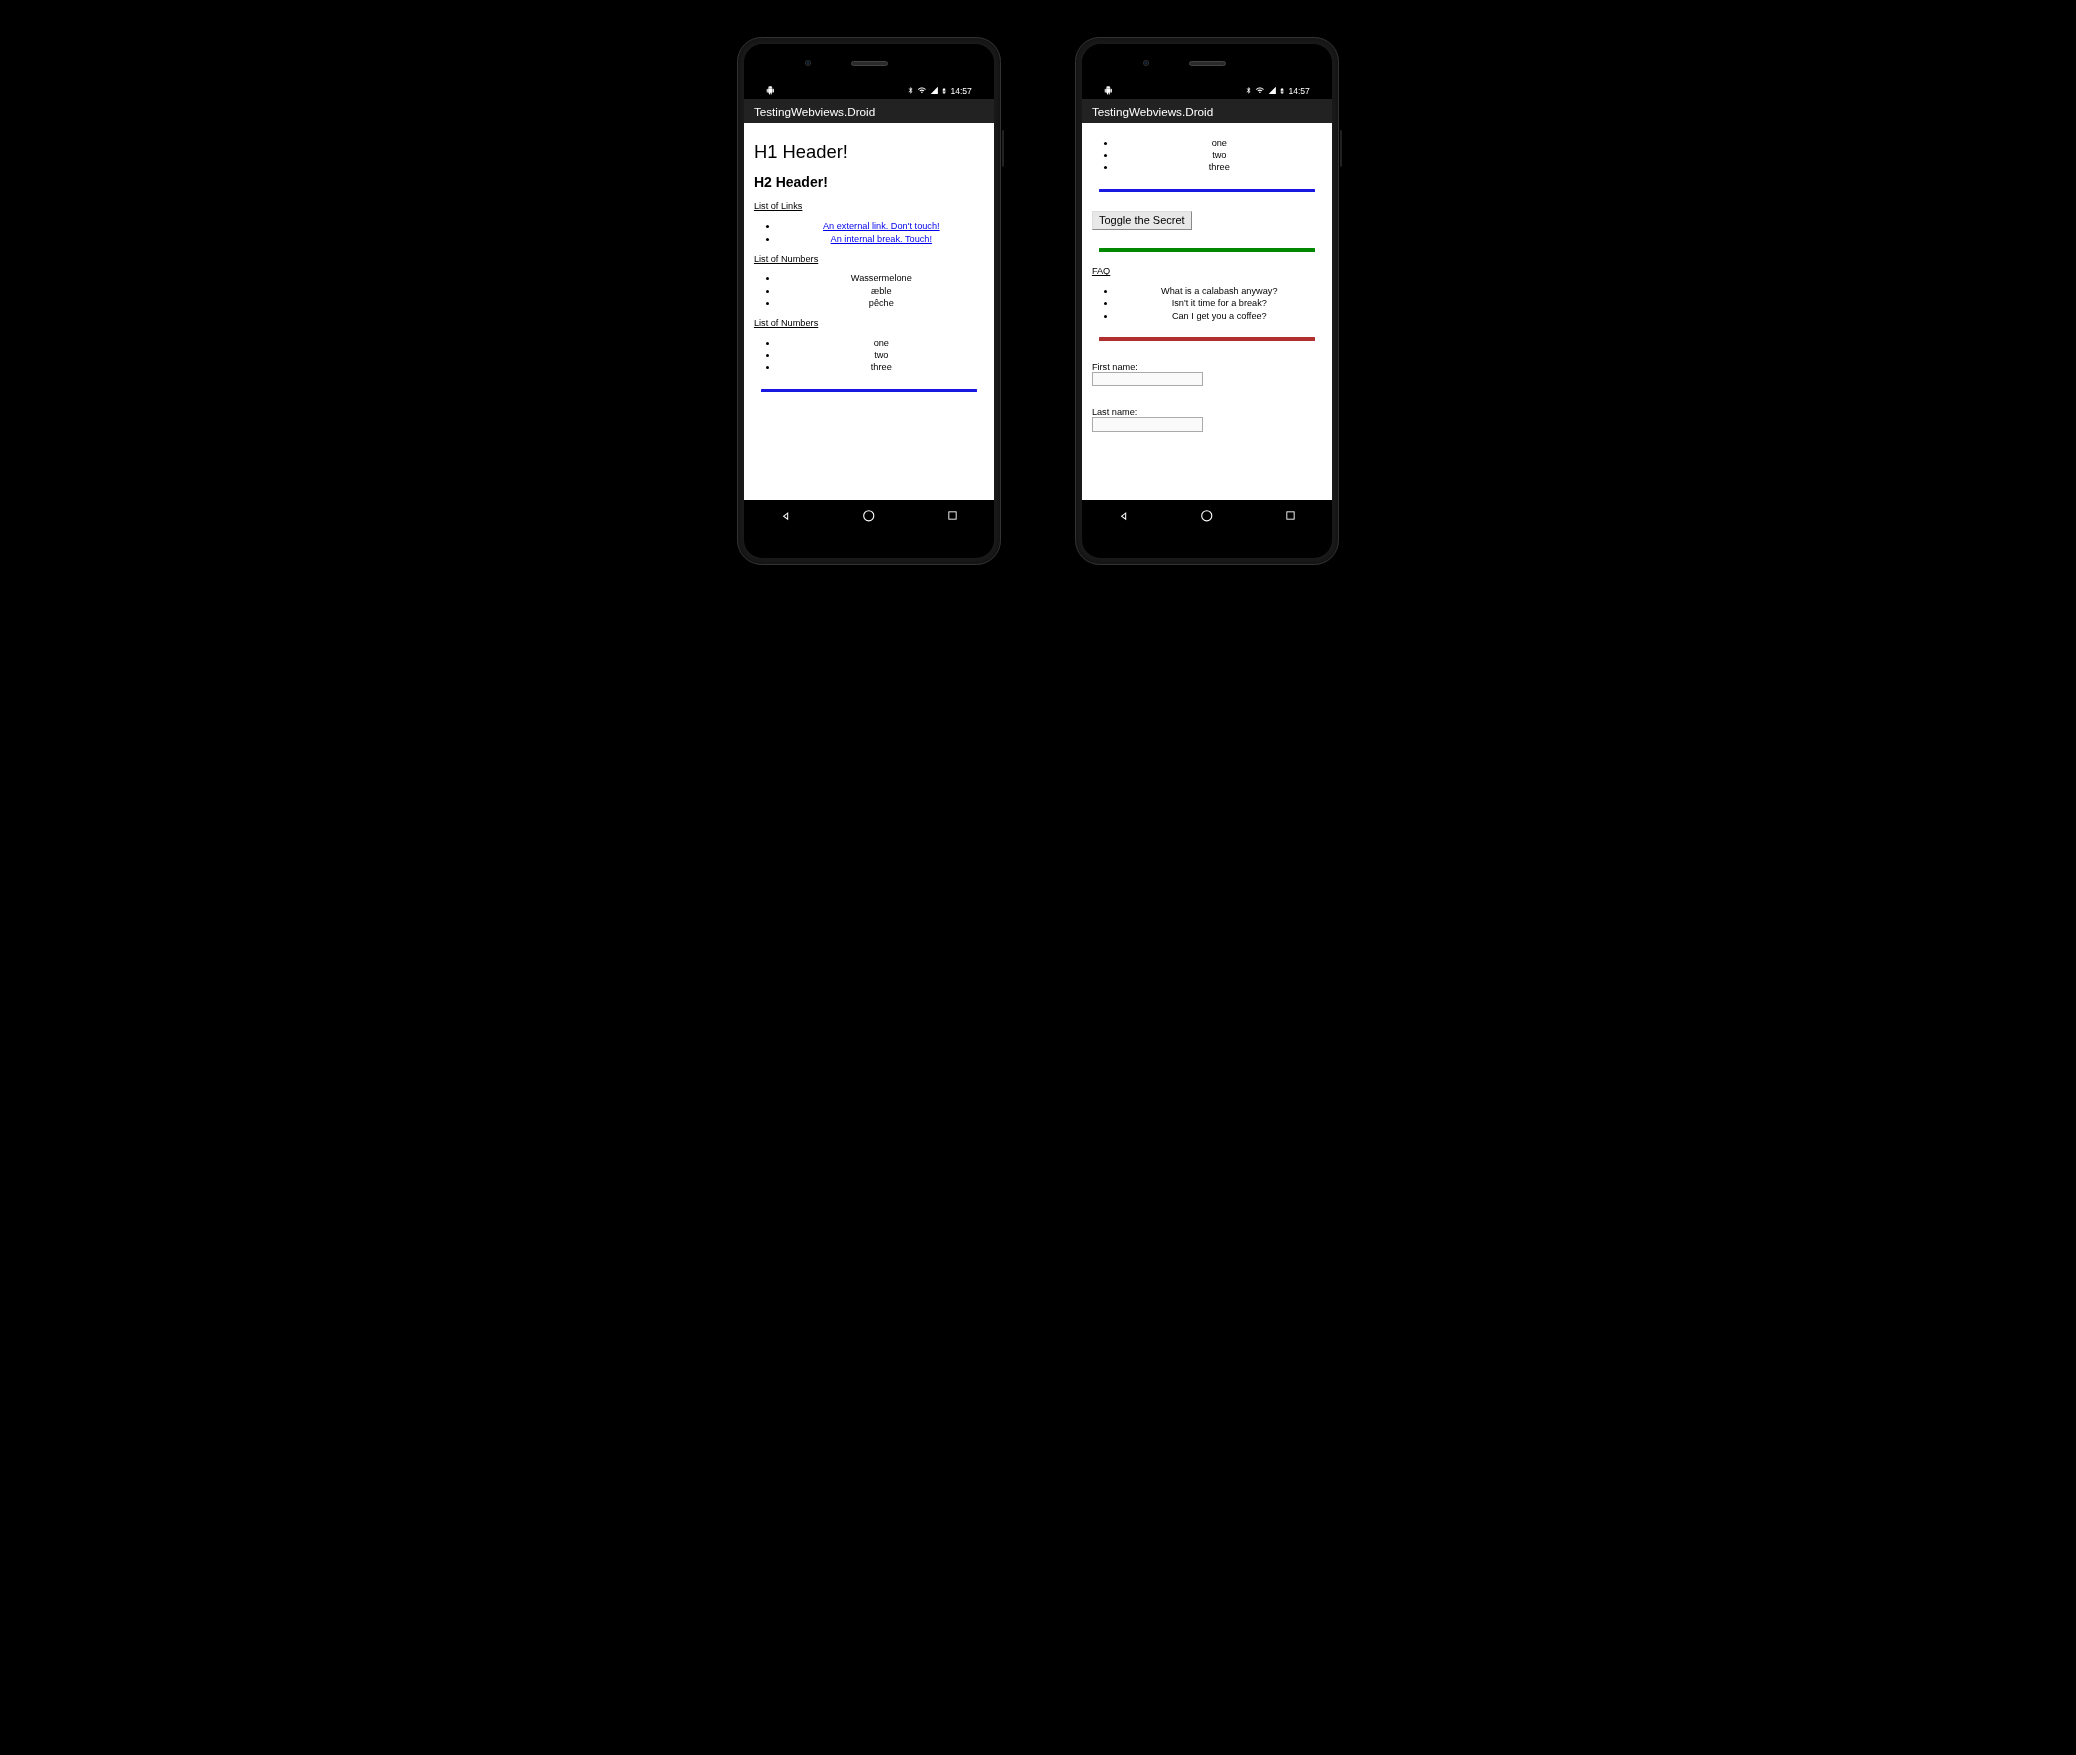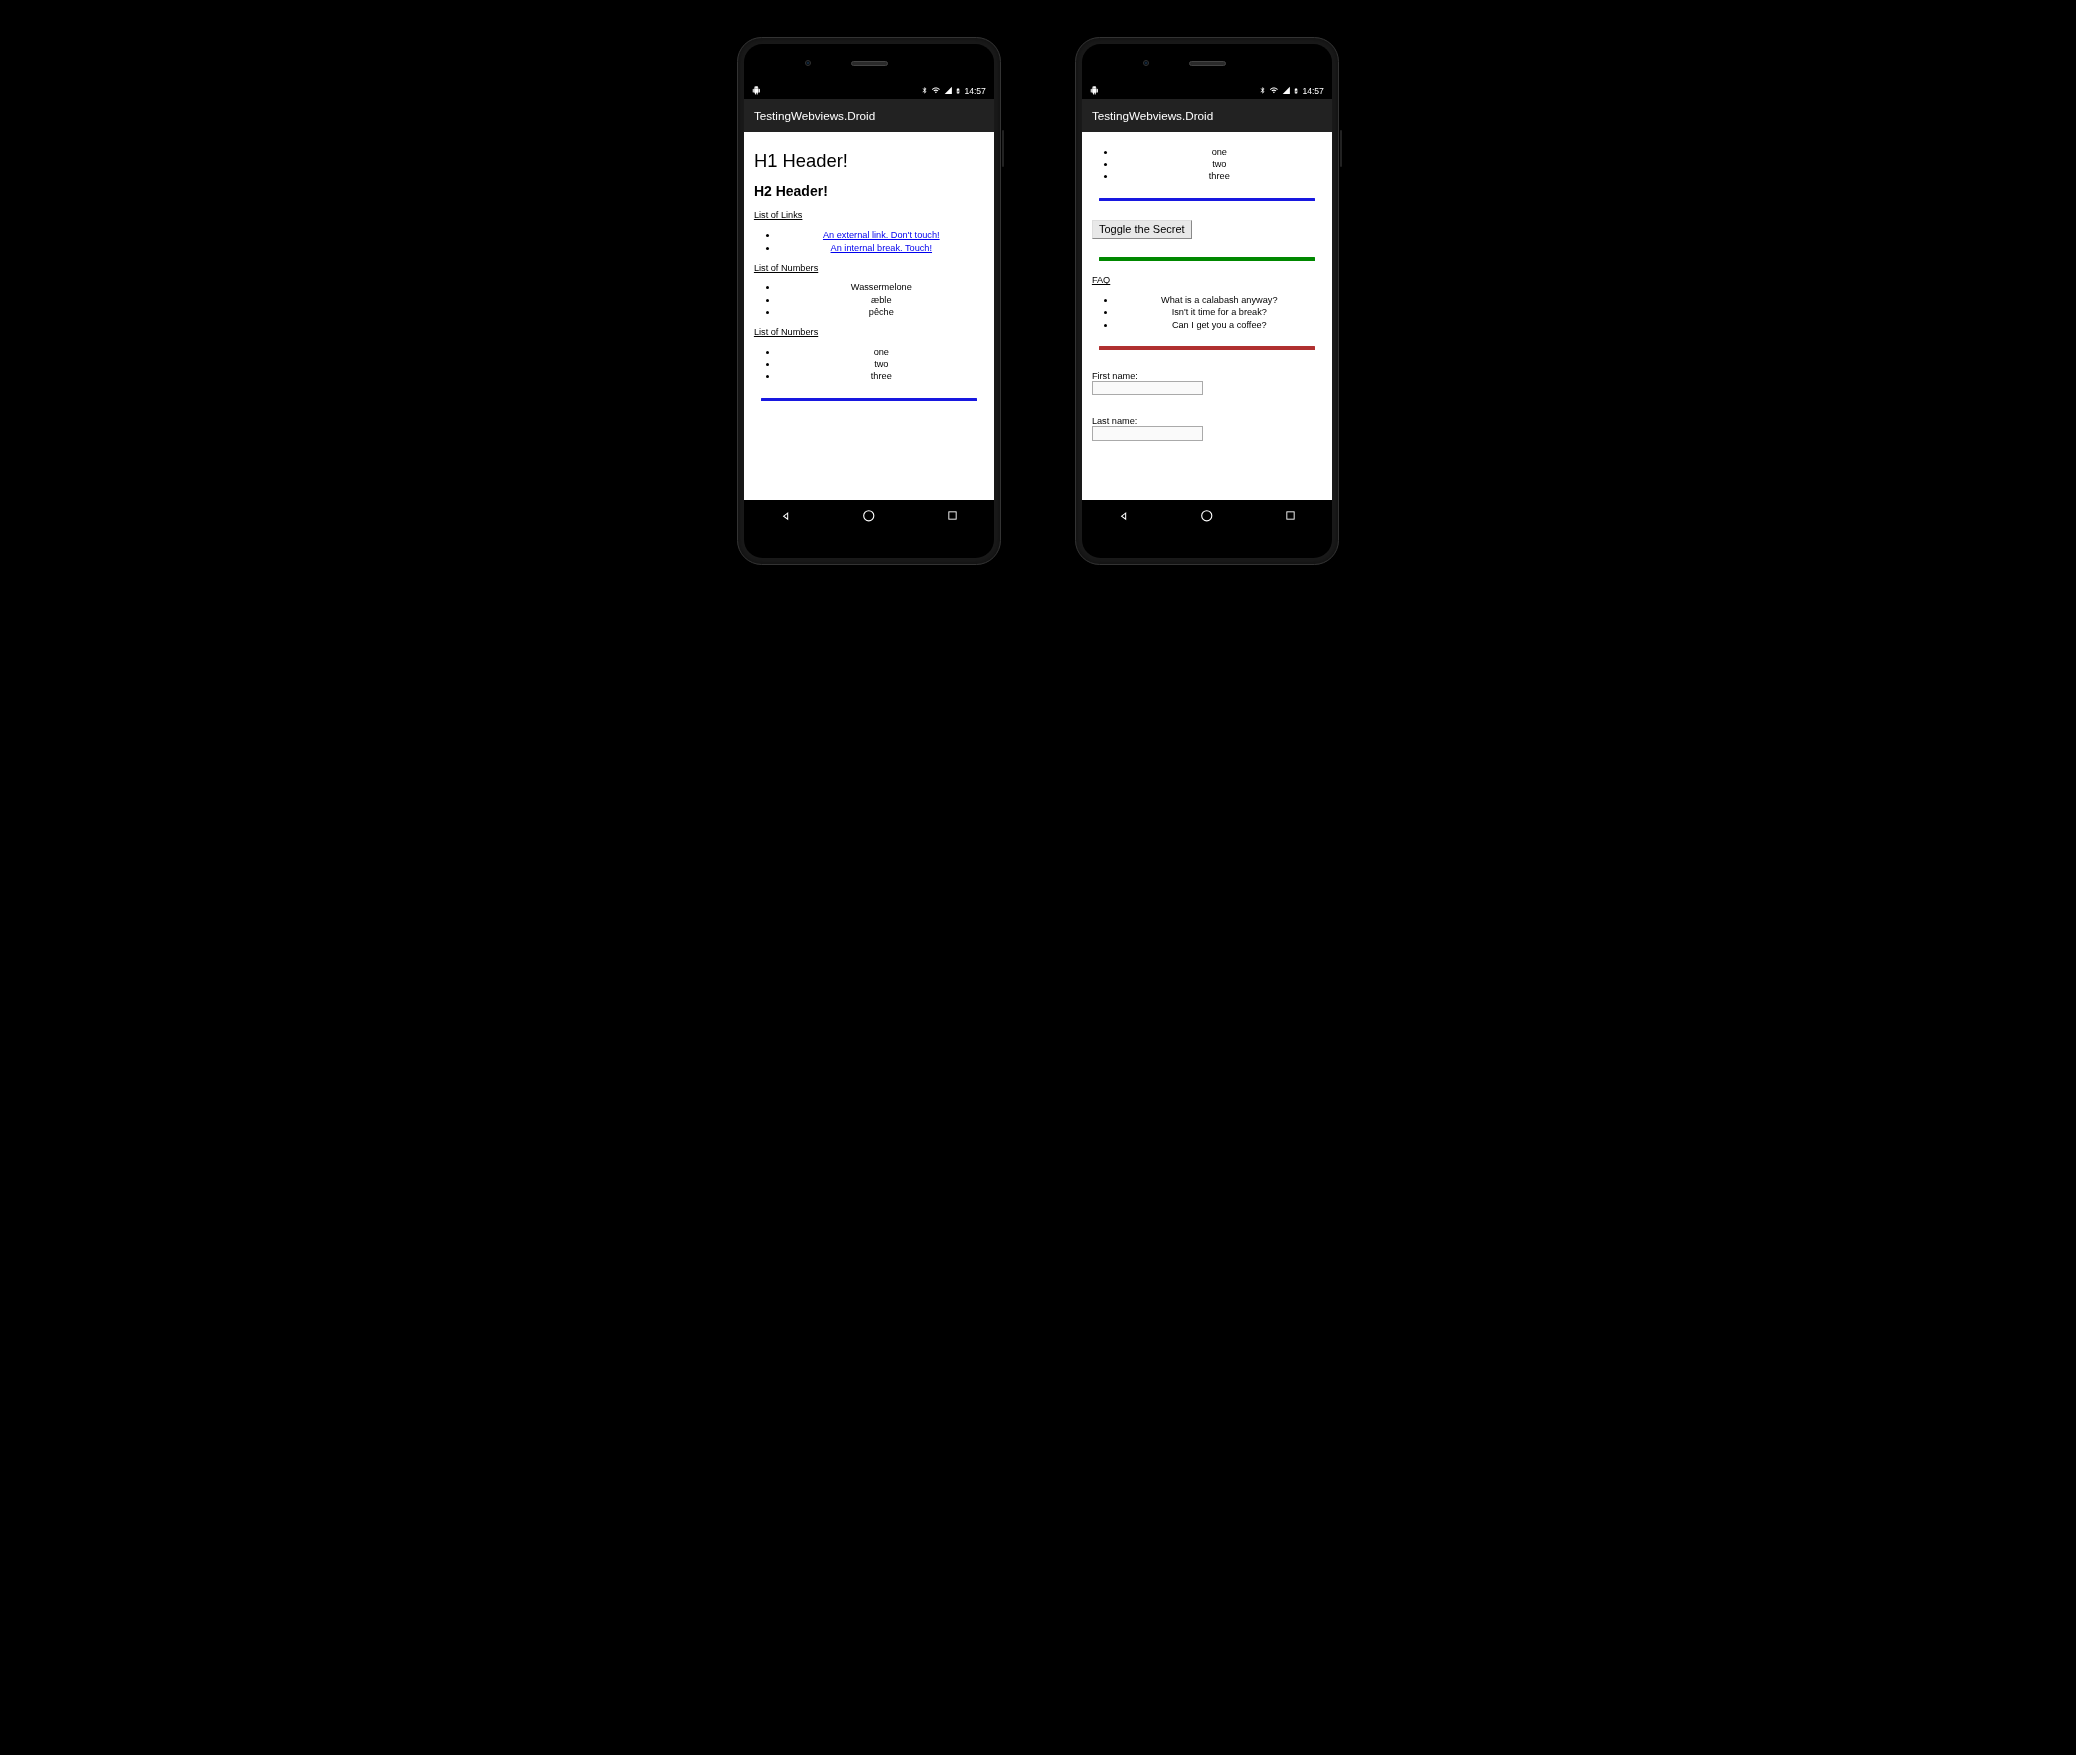--- a/index.html
+++ b/index.html
@@ -75,21 +75,21 @@
       border-radius: 50%;
       border: 0.6px solid #333;
     }
     
     .status-bar {
       background: #000;
       height: 17px;
       display: flex;
       align-items: center;
       justify-content: space-between;
-      padding: 0 8px;
+      padding: 0 22px;
       color: white;
       font-size: 8.6px;
     }
     
     .status-left {
       display: flex;
       align-items: center;
     }
     
     .status-right {
@@ -109,21 +109,21 @@
     }
     
     .time {
       font-size: 8.6px;
       font-weight: 500;
       margin-left: 1.2px;
     }
     
     .app-bar {
       background: #222;
-      height: 33px;
+      height: 24px;
       display: flex;
       align-items: center;
       padding: 0 9.8px;
       color: white;
       font-size: 11.7px;
       font-weight: 500;
     }
     
     .webview {
       flex: 1;

